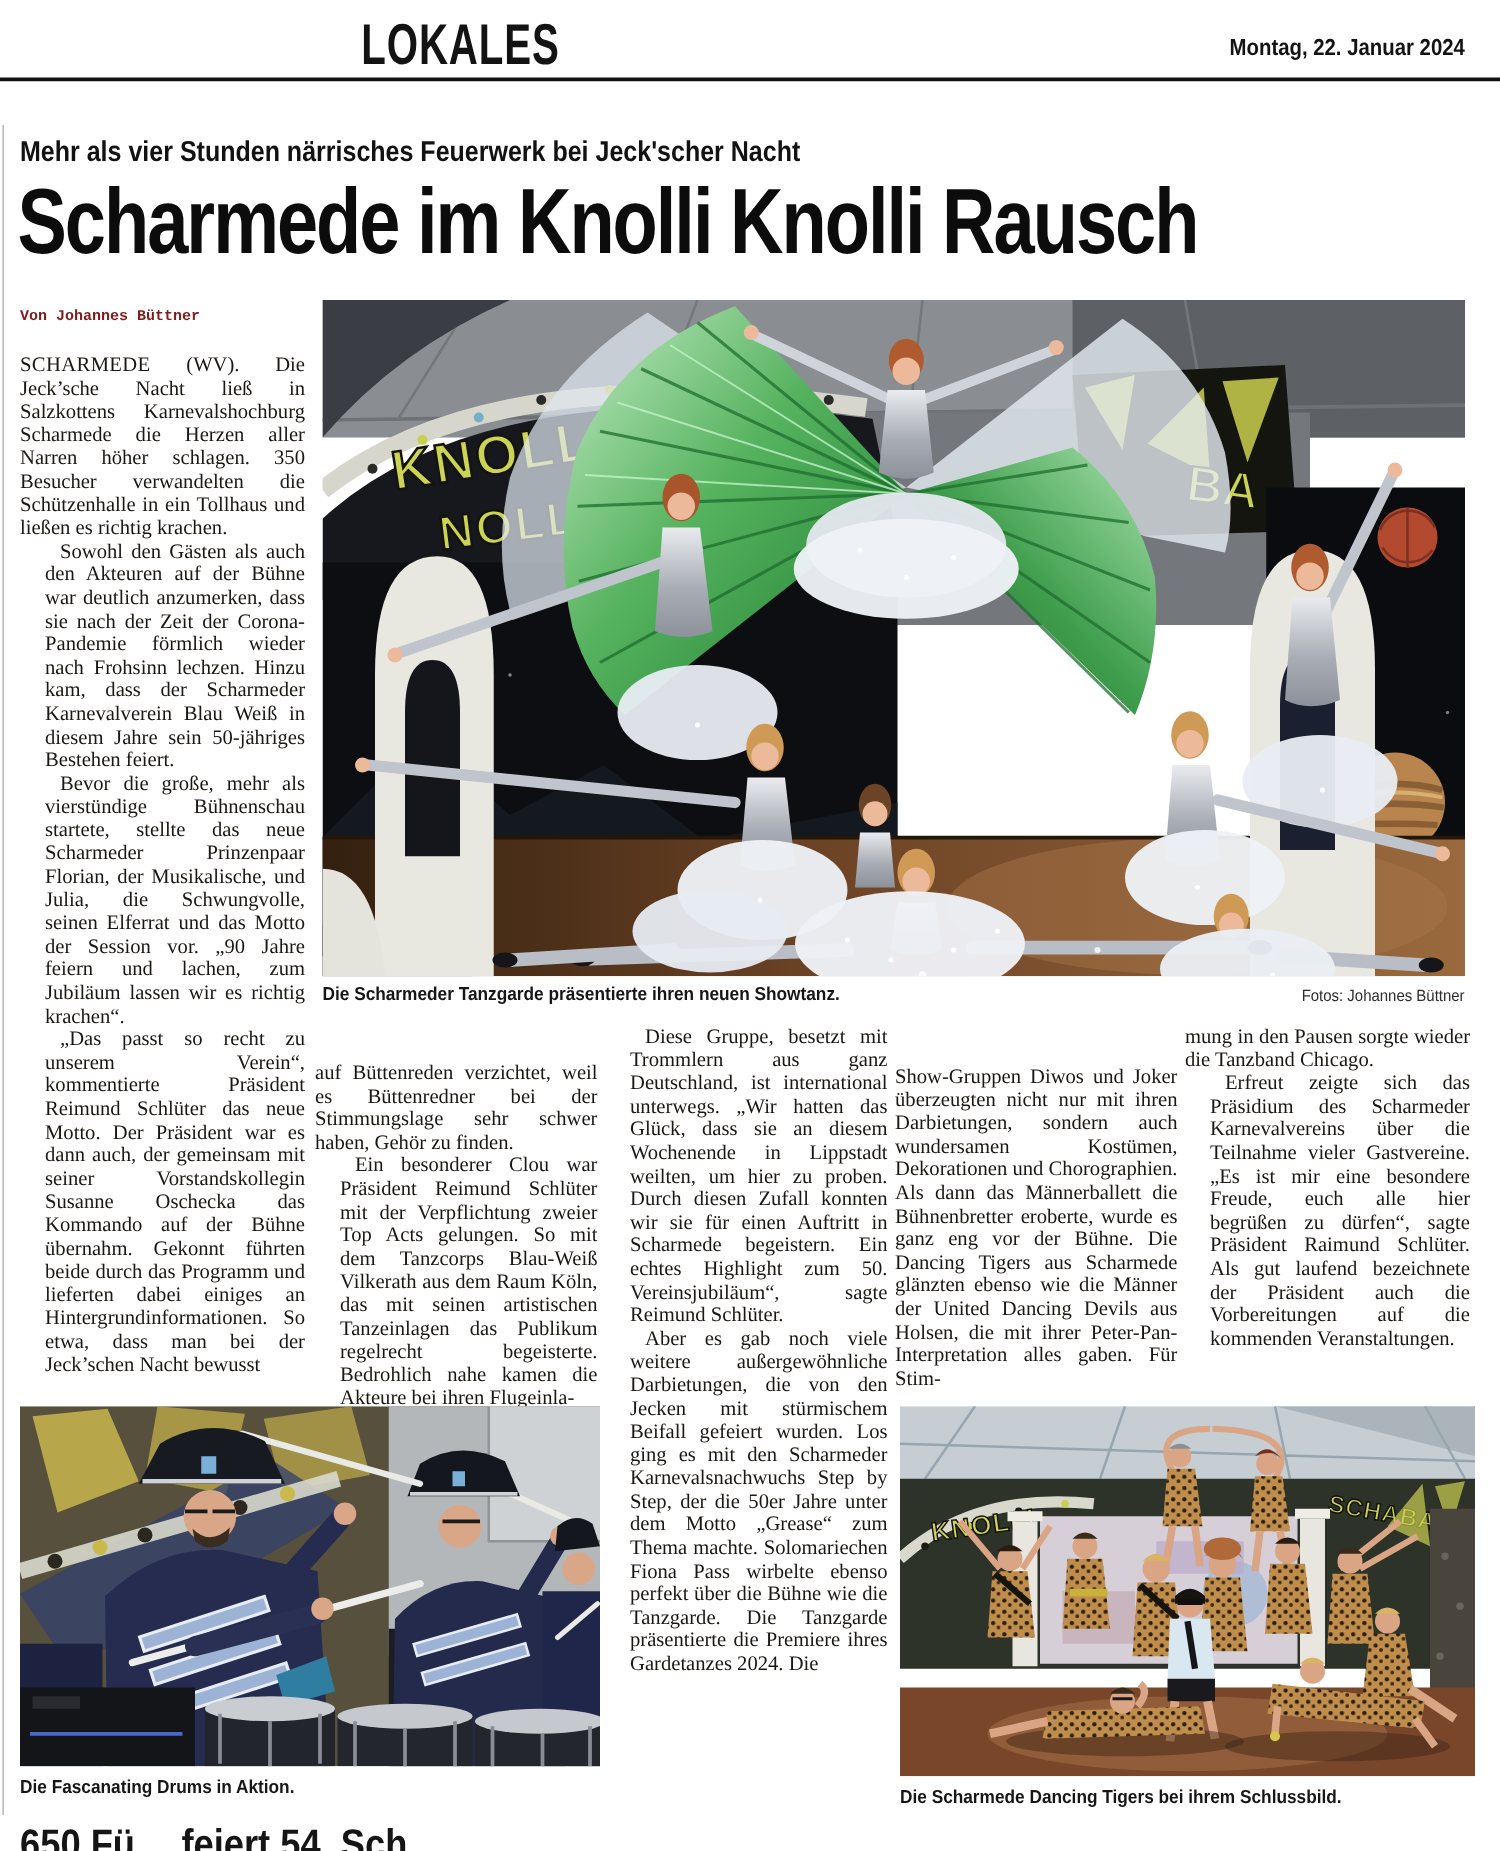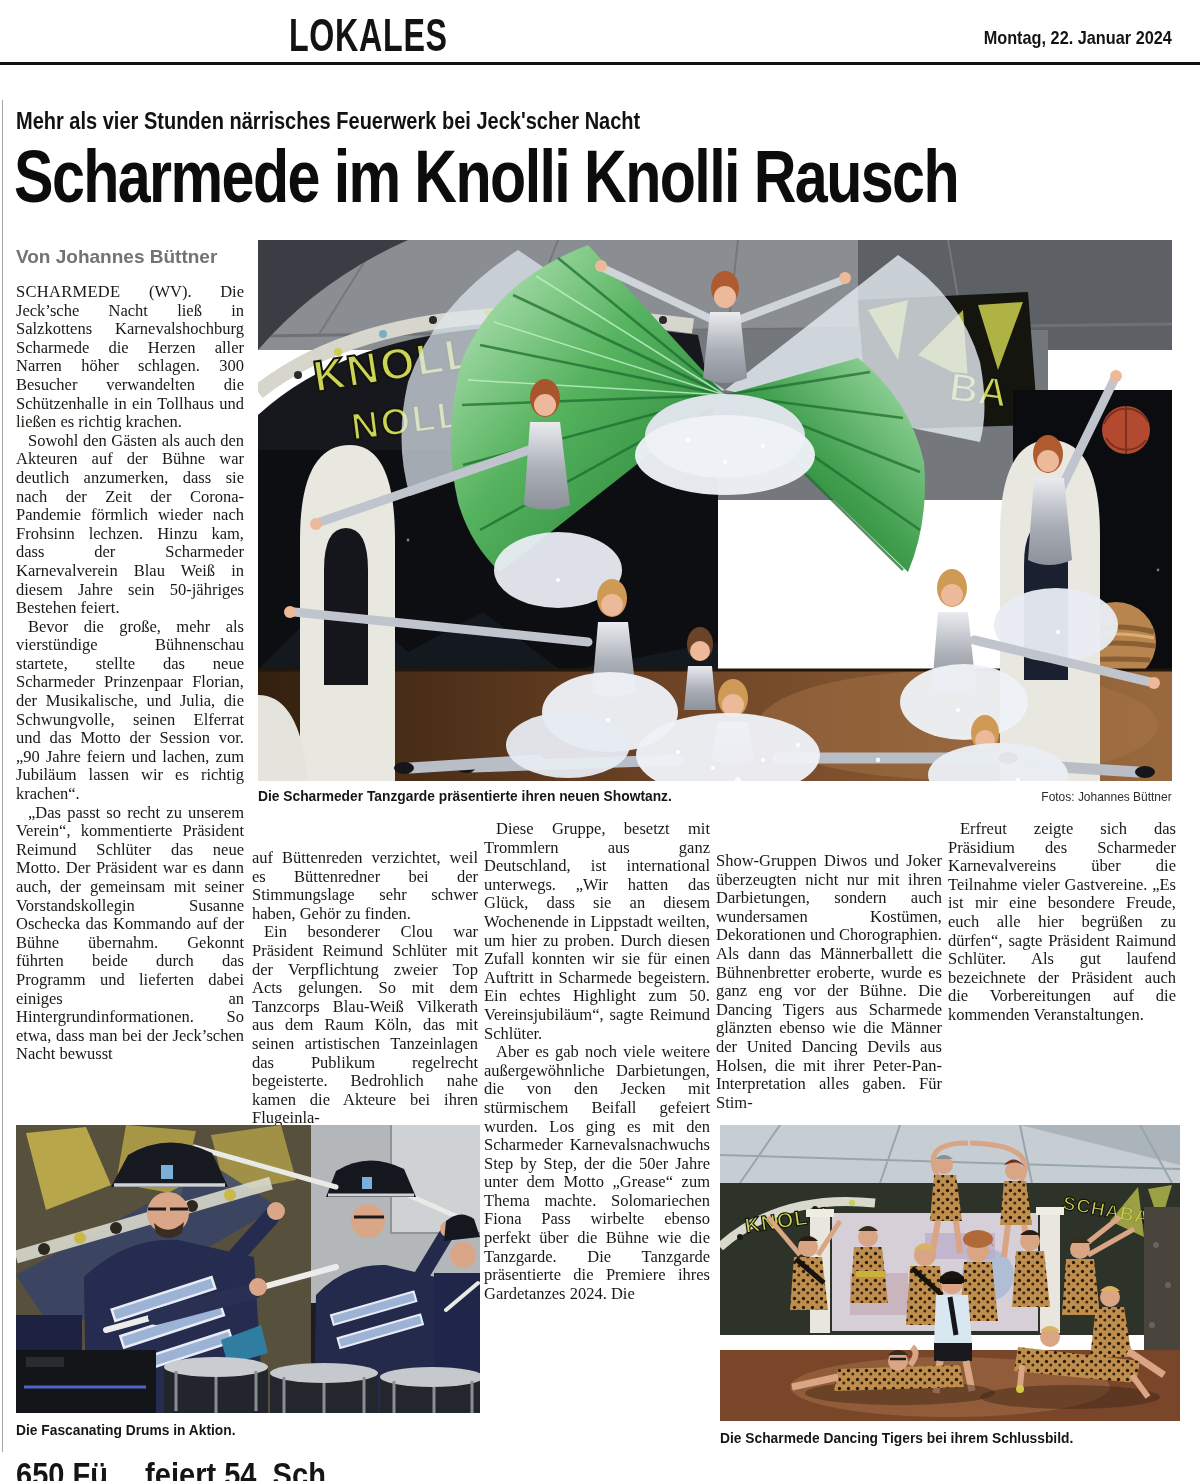--- a/index.html
+++ b/index.html
@@ -8,26 +8,26 @@
   .abs{position:absolute;}
   .cond{display:inline-block;transform-origin:0 0;white-space:nowrap;}
   
   .section-title{left:289px;top:8px;font-size:46px;font-weight:bold;letter-spacing:1px;transform:scaleX(.70);color:#131313;}
   .issue-date{right:28px;top:27px;font-size:18.5px;font-weight:bold;transform:scaleX(.88);transform-origin:100% 0;color:#131313;}
   .rule-top{left:0;top:62px;width:1200px;height:3px;background:#111;}
   .left-border{left:2px;top:100px;width:1px;height:1352px;background:#a9a6a0;}
   
   .kicker{left:16px;top:108px;font-size:23px;font-weight:bold;transform:scaleX(.87);color:#121212;}
   .headline{left:14px;top:140px;font-size:74px;font-weight:bold;letter-spacing:-2px;line-height:1;transform:scaleX(.80);color:#0c0c0c;}
-  .byline{left:16px;top:246px;font-size:19px;font-weight:bold;color:#737373;}
+  .byline{left:16px;top:246px;font-size:12px;font-weight:bold;color:#7f1d1d;font-family:Liberation Mono, monospace;}
   
   .col{position:absolute;width:226px;overflow:hidden;font-family:"Liberation Serif",serif;
        font-size:16.5px;line-height:18.6px;text-align:justify;color:#1b1713;hyphens:auto;-webkit-hyphens:auto;}
   .col p{margin:0;}
-  .col p.ind{text-indent:12px;}
+  .col p.ind{text-indent:12px;margin-left:20px;}
   .lead-word{font-weight:normal;letter-spacing:.3px;}
   .col1{left:16px;top:283px;width:228px;height:826px;}
   .col2{left:252px;top:849px;height:294px;}
   .col3{left:484px;top:820px;height:642px;}
   .col4{left:716px;top:852px;height:294px;}
   .col5{left:948px;top:820px;width:228px;height:294px;}
   
   figure{margin:0;padding:0;position:absolute;}
   .ph-main{left:258px;top:240px;width:914px;height:541px;}
   .ph-drums{left:16px;top:1125px;width:464px;height:288px;}
@@ -47,21 +47,21 @@
 <div class="abs cond section-title">LOKALES</div>
 <div class="abs cond issue-date">Montag, 22. Januar 2024</div>
 <div class="abs rule-top"></div>
 <div class="abs left-border"></div>
 
 <div class="abs cond kicker">Mehr als vier Stunden närrisches Feuerwerk bei Jeck'scher Nacht</div>
 <div class="abs cond headline">Scharmede im Knolli Knolli Rausch</div>
 <div class="abs byline">Von Johannes Büttner</div>
 
 <div class="col col1">
-  <p><span class="lead-word">SCHARMEDE</span><span> (WV). Die Jeck’sche Nacht ließ in Salzkottens Karnevalshochburg Scharmede die Herzen aller Narren höher schlagen. 300 Besucher verwandelten die Schützenhalle in ein Tollhaus und ließen es richtig krachen.</span></p>
+  <p><span class="lead-word">SCHARMEDE</span><span> (WV). Die Jeck’sche Nacht ließ in Salzkottens Karnevalshochburg Scharmede die Herzen aller Narren höher schlagen. 350 Besucher verwandelten die Schützenhalle in ein Tollhaus und ließen es richtig krachen.</span></p>
   <p class="ind">Sowohl den Gästen als auch den Akteuren auf der Bühne war deutlich anzumerken, dass sie nach der Zeit der Corona-Pandemie förmlich wieder nach Frohsinn lechzen. Hinzu kam, dass der Scharmeder Karnevalverein Blau Weiß in diesem Jahre sein 50-jähriges Bestehen feiert.</p>
   <p class="ind">Bevor die große, mehr als vierstündige Bühnenschau startete, stellte das neue Scharmeder Prinzenpaar Florian, der Musikalische, und Julia, die Schwungvolle, seinen Elferrat und das Motto der Session vor. „90 Jahre feiern und lachen, zum Jubiläum lassen wir es richtig krachen“.</p>
   <p class="ind">„Das passt so recht zu unserem Verein“, kommentierte Präsident Reimund Schlüter das neue Motto. Der Präsident war es dann auch, der gemeinsam mit seiner Vorstandskollegin Susanne Oschecka das Kommando auf der Bühne übernahm. Gekonnt führten beide durch das Programm und lieferten dabei einiges an Hintergrundinformationen. So etwa, dass man bei der Jeck’schen Nacht bewusst</p>
 </div>
 
 <figure class="ph-main">
 <svg viewBox="0 0 914 541" width="914" height="541" preserveAspectRatio="none">
   <defs>
     <linearGradient id="wg" x1="0" y1="0" x2="1" y2="1">
       <stop offset="0" stop-color="#c4ecc6"></stop>
@@ -250,20 +250,21 @@
   <p class="ind">Ein besonderer Clou war Präsident Reimund Schlüter mit der Verpflichtung zweier Top Acts gelungen. So mit dem Tanzcorps Blau-Weiß Vilkerath aus dem Raum Köln, das mit seinen artistischen Tanzeinlagen das Publikum regelrecht begeisterte. Bedrohlich nahe kamen die Akteure bei ihren Flugeinla-</p>
 </div>
 <div class="col col3">
   <p class="ind">Diese Gruppe, besetzt mit Trommlern aus ganz Deutschland, ist international unterwegs. „Wir hatten das Glück, dass sie an diesem Wochenende in Lippstadt weilten, um hier zu proben. Durch diesen Zufall konnten wir sie für einen Auftritt in Scharmede begeistern. Ein echtes Highlight zum 50. Vereinsjubiläum“, sagte Reimund Schlüter.</p>
   <p class="ind">Aber es gab noch viele weitere außergewöhnliche Darbietungen, die von den Jecken mit stürmischem Beifall gefeiert wurden. Los ging es mit den Scharmeder Karnevalsnachwuchs Step by Step, der die 50er Jahre unter dem Motto „Grease“ zum Thema machte. Solomariechen Fiona Pass wirbelte ebenso perfekt über die Bühne wie die Tanzgarde. Die Tanzgarde präsentierte die Premiere ihres Gardetanzes 2024. Die</p>
 </div>
 <div class="col col4">
   <p>Show-Gruppen Diwos und Joker überzeugten nicht nur mit ihren Darbietungen, sondern auch wundersamen Kostümen, Dekorationen und Chorographien. Als dann das Männerballett die Bühnenbretter eroberte, wurde es ganz eng vor der Bühne. Die Dancing Tigers aus Scharmede glänzten ebenso wie die Männer der United Dancing Devils aus Holsen, die mit ihrer Peter-Pan-Interpretation alles gaben. Für Stim-</p>
 </div>
 <div class="col col5">
+  <p>mung in den Pausen sorgte wieder die Tanzband Chicago.</p>
   <p class="ind">Erfreut zeigte sich das Präsidium des Scharmeder Karnevalvereins über die Teilnahme vieler Gastvereine. „Es ist mir eine besondere Freude, euch alle hier begrüßen zu dürfen“, sagte Präsident Raimund Schlüter. Als gut laufend bezeichnete der Präsident auch die Vorbereitungen auf die kommenden Veranstaltungen.</p>
 </div>
 
 <figure class="ph-drums">
 <svg viewBox="0 0 464 288" width="464" height="288" preserveAspectRatio="none">
   <rect x="0" y="0" width="464" height="288" fill="#57503c"></rect>
 
   <path d="M10,8 L70,2 L95,60 L30,85 Z" fill="#d0bd4e" opacity=".8"></path>
   <path d="M110,0 L180,6 L165,70 L100,58 Z" fill="#c9b448" opacity=".7"></path>
   <path d="M195,10 L265,0 L280,55 L210,68 Z" fill="#d0bd4e" opacity=".6"></path>

